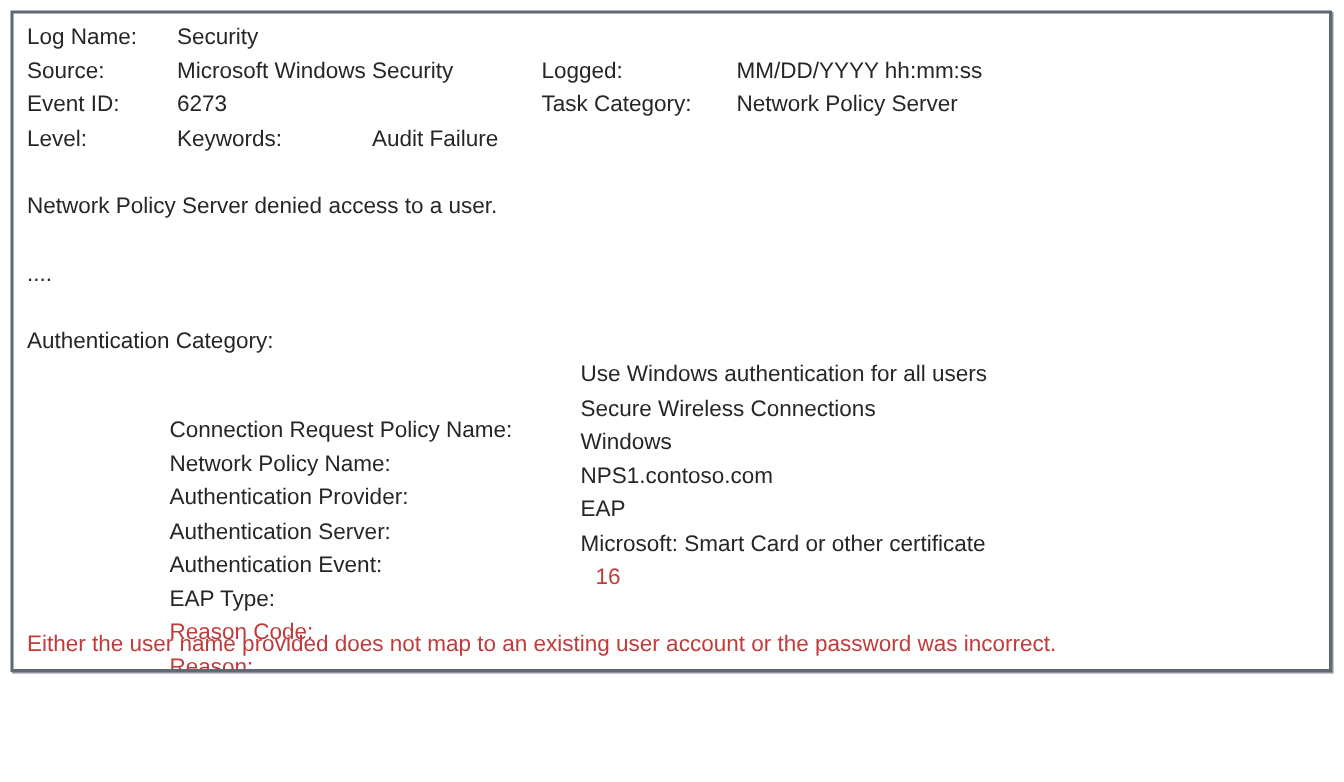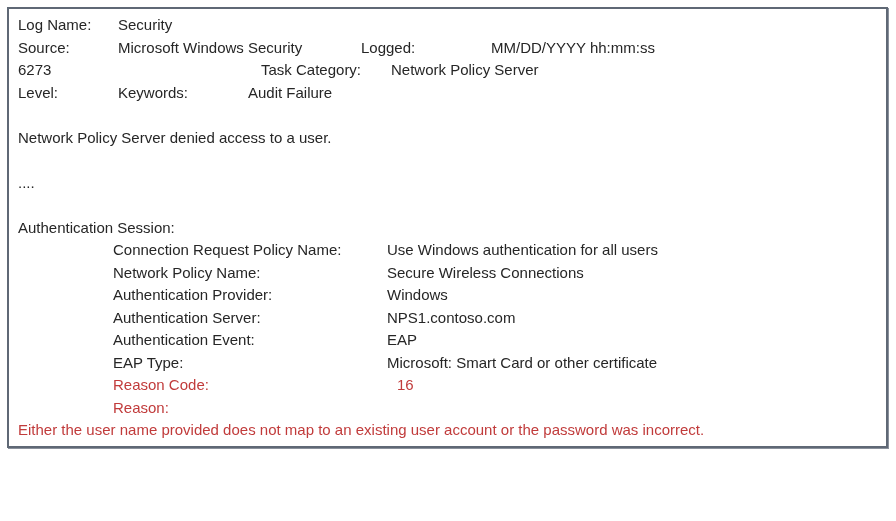--- a/index.html
+++ b/index.html
@@ -32,21 +32,21 @@
   }
   .spacer { height: 22.5px; }
   
   .hrow { display: flex; }
   .hl  { display: inline-block; width: 100px; }
   .hv  { display: inline-block; width: 243px; }
   .hl2 { display: inline-block; width: 130px; }
   .hv2 { display: inline-block; flex: 1; }
   
   .drow { display: flex; padding-left: 95px; }
-  .dl { display: inline-block; width: 274px; }
+  .dl { display: inline-block; width: 274px; margin-top: 37px; }
   .dv { display: inline-block; flex: 1; }
   .red { color: var(--error); }
   .red .dv { padding-left: 10px; }
 </style>
 </head>
 <body>
 
 <div class="frame">
 
   <div class="hrow">
@@ -55,36 +55,37 @@
     <span class="hl2"></span>
     <span class="hv2"></span>
   </div>
   <div class="hrow">
     <span class="hl">Source:</span>
     <span class="hv">Microsoft Windows Security</span>
     <span class="hl2">Logged:</span>
     <span class="hv2">MM/DD/YYYY hh:mm:ss</span>
   </div>
   <div class="hrow">
+    <span class="hl">Event ID:</span>
     <span class="hv">6273</span>
     <span class="hl2">Task Category:</span>
     <span class="hv2">Network Policy Server</span>
   </div>
   <div class="hrow">
     <span class="hl">Level:</span>
     <span class="hl2">Keywords:</span>
     <span class="hv2">Audit Failure</span>
   </div>
 
   <div class="spacer"></div>
   <div class="line">Network Policy Server denied access to a user.</div>
   <div class="spacer"></div>
   <div class="line">....</div>
   <div class="spacer"></div>
-  <div class="line">Authentication Session:</div>
+  <div class="line">Authentication Category:</div>
 
   <div class="drow">
     <span class="dl">Connection Request Policy Name:</span>
     <span class="dv">Use Windows authentication for all users</span>
   </div>
   <div class="drow">
     <span class="dl">Network Policy Name:</span>
     <span class="dv">Secure Wireless Connections</span>
   </div>
   <div class="drow">

